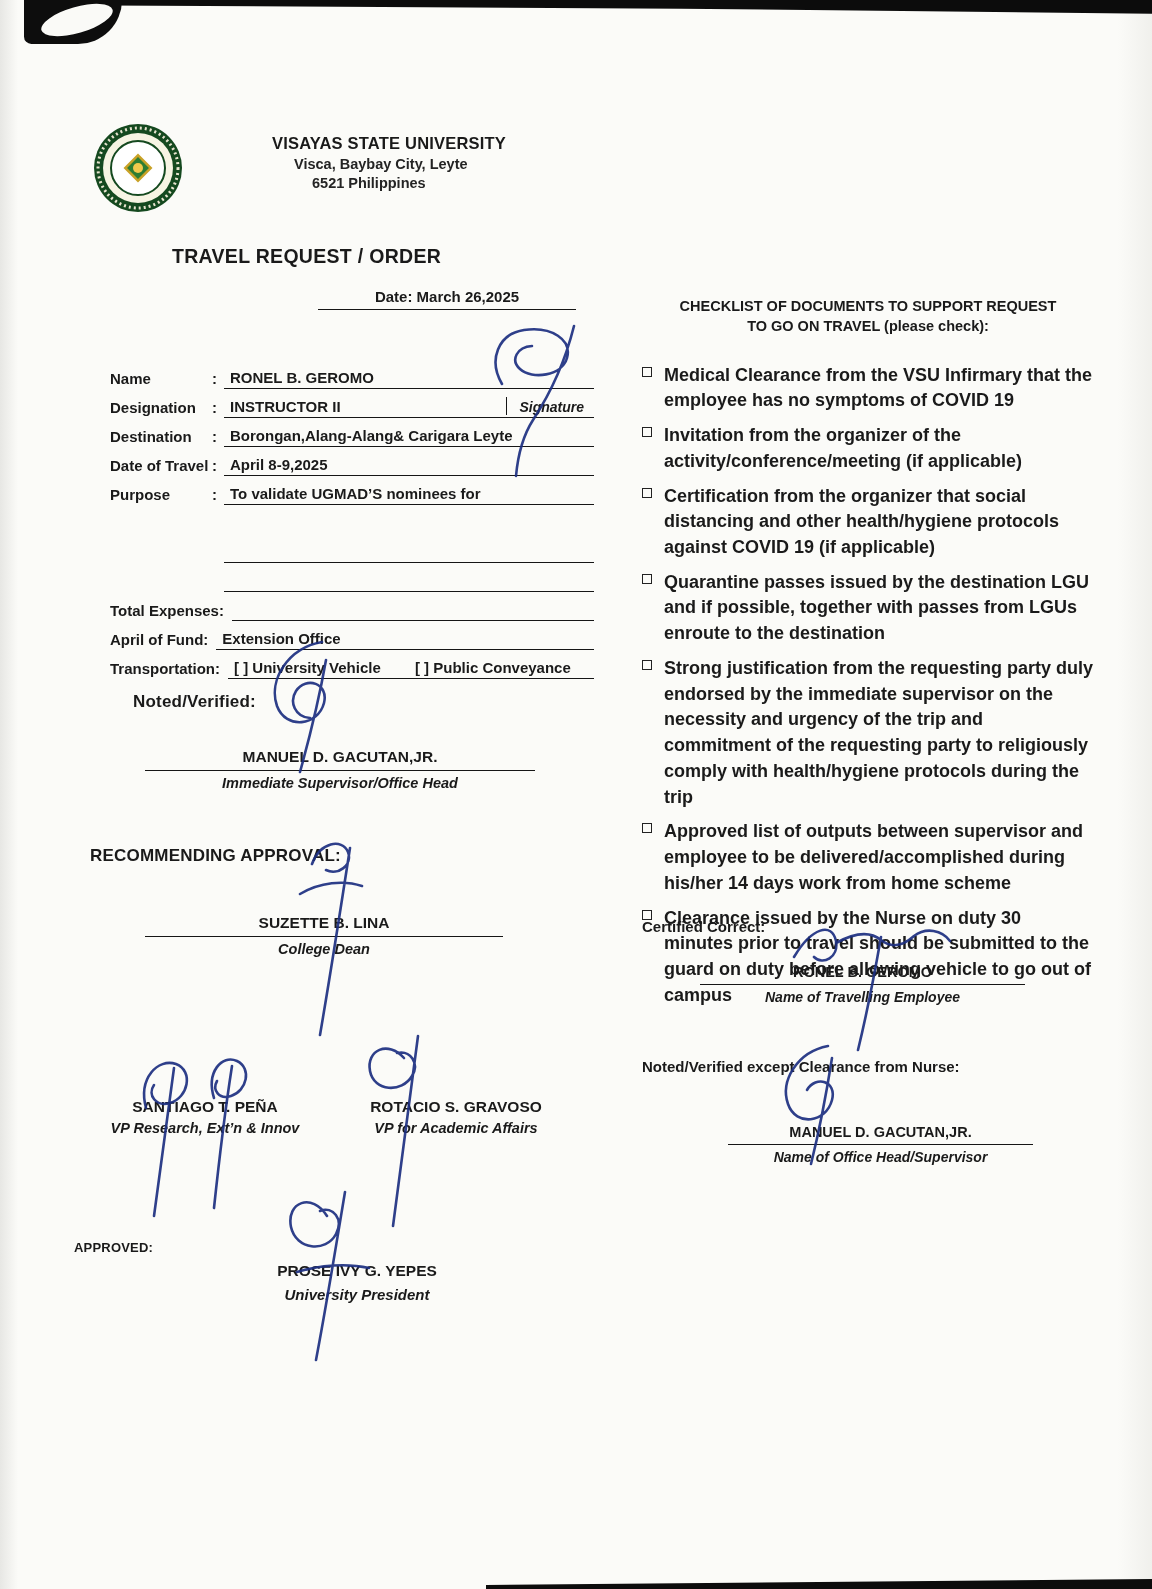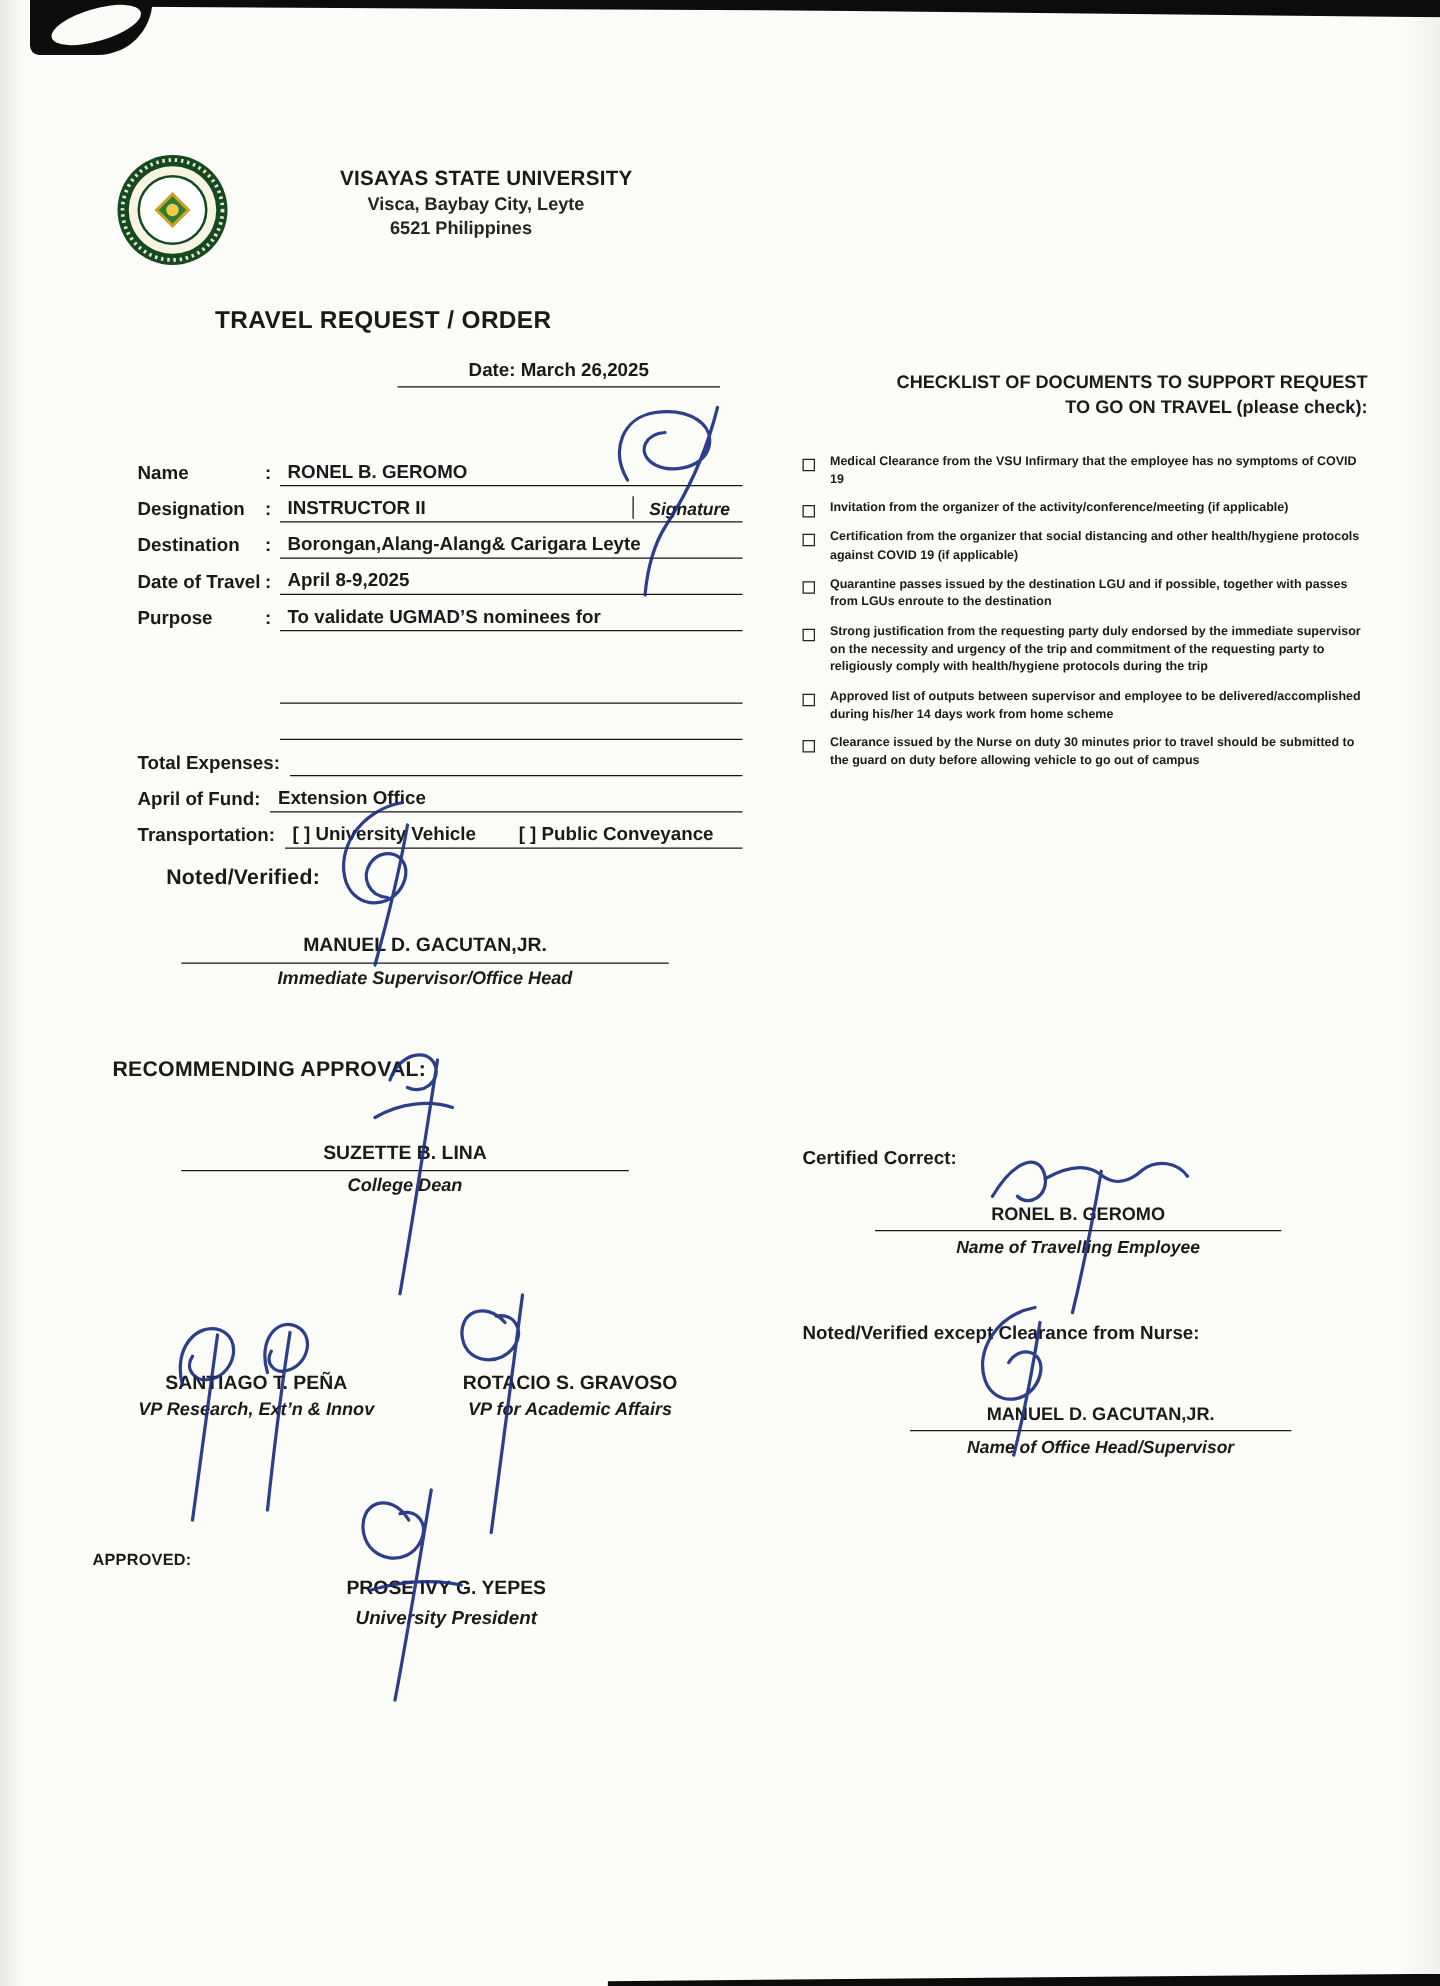--- a/index.html
+++ b/index.html
@@ -50,23 +50,23 @@
   .sig-block { position:absolute; text-align:center; }
   .sig-name { font-size:15.5px; font-weight:bold; padding-bottom:4px; border-bottom:1.7px solid #161616; }
   .sig-title { font-size:14.5px; font-weight:bold; font-style:italic; margin-top:4px; }
   .blank-line { height:16px; border-bottom:1.7px solid #161616; }
   .vps { position:absolute; left:90px; top:1098px; width:486px; display:flex; justify-content:space-between; }
   .vp { text-align:center; }
   .vp .sig-name { border-bottom:none; padding-bottom:0; }
 
   
   .checklist { position:absolute; left:642px; top:296px; width:452px; }
-  .checklist-title { text-align:right; font-size:14.5px; font-weight:bold; line-height:1.4; }
+  .checklist-title { text-align:center; font-size:14.5px; font-weight:bold; line-height:1.4; }
   .checklist ul { list-style:none; margin-top:26px; }
-  .checklist li { display:flex; gap:12px; margin-bottom:9px; font-size:10px; font-weight:bold; line-height:1.43; }
+  .checklist li { display:flex; gap:12px; margin-bottom:9px; font-size:18px; font-weight:bold; line-height:1.43; }
   .checklist .box { flex:0 0 auto; width:10px; height:10px; border:1.7px solid #222; margin-top:4px; background:transparent; }
 
   .certified-label { position:absolute; left:642px; top:918px; font-size:15px; font-weight:bold; }
   .noted-nurse-label { position:absolute; left:642px; top:1058px; font-size:15px; font-weight:bold; }
 
   .emp-block { left:700px; top:964px; width:325px; }
   .emp-block .sig-name { font-size:14.5px; }
   .emp-block .sig-title, .head-block .sig-title { font-size:14px; }
   .head-block { left:728px; top:1124px; width:305px; }
   .head-block .sig-name { font-size:14.5px; }

